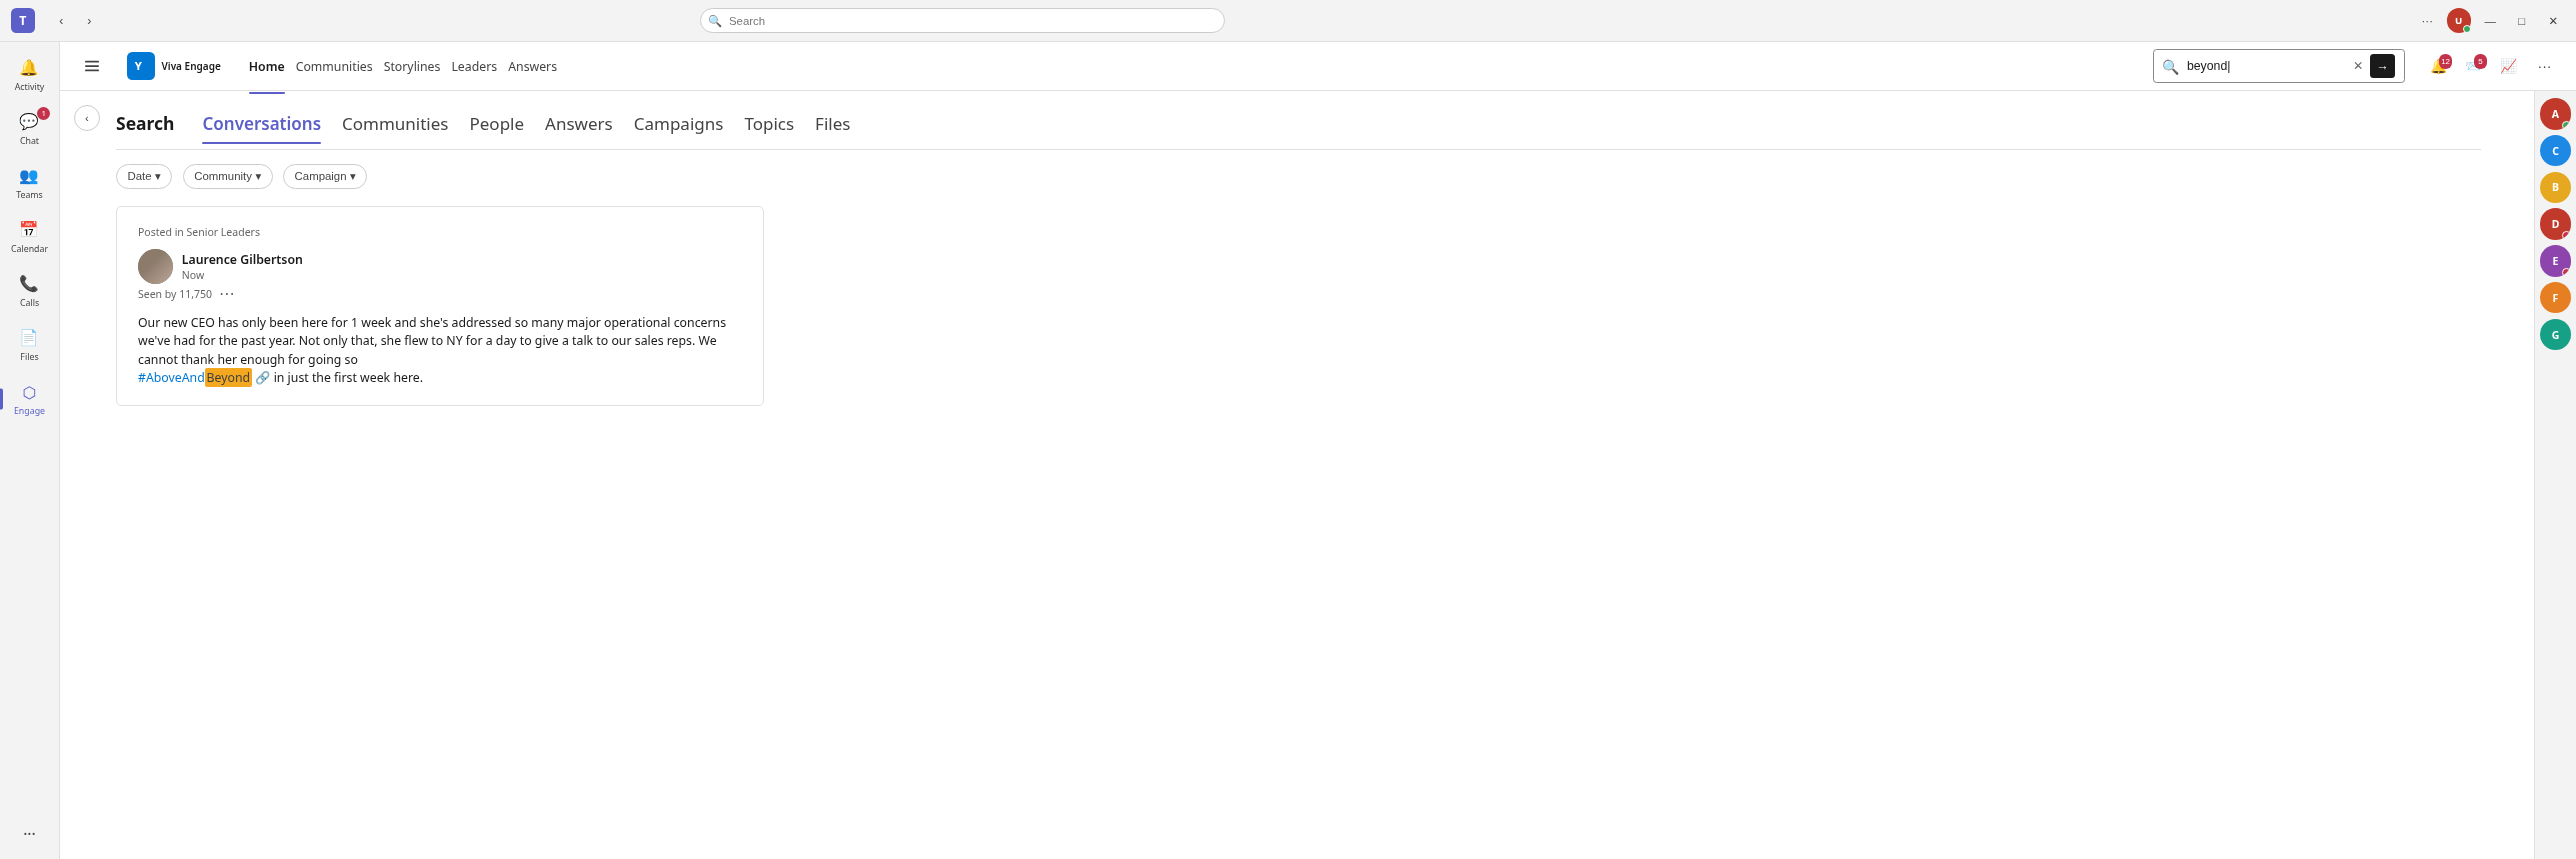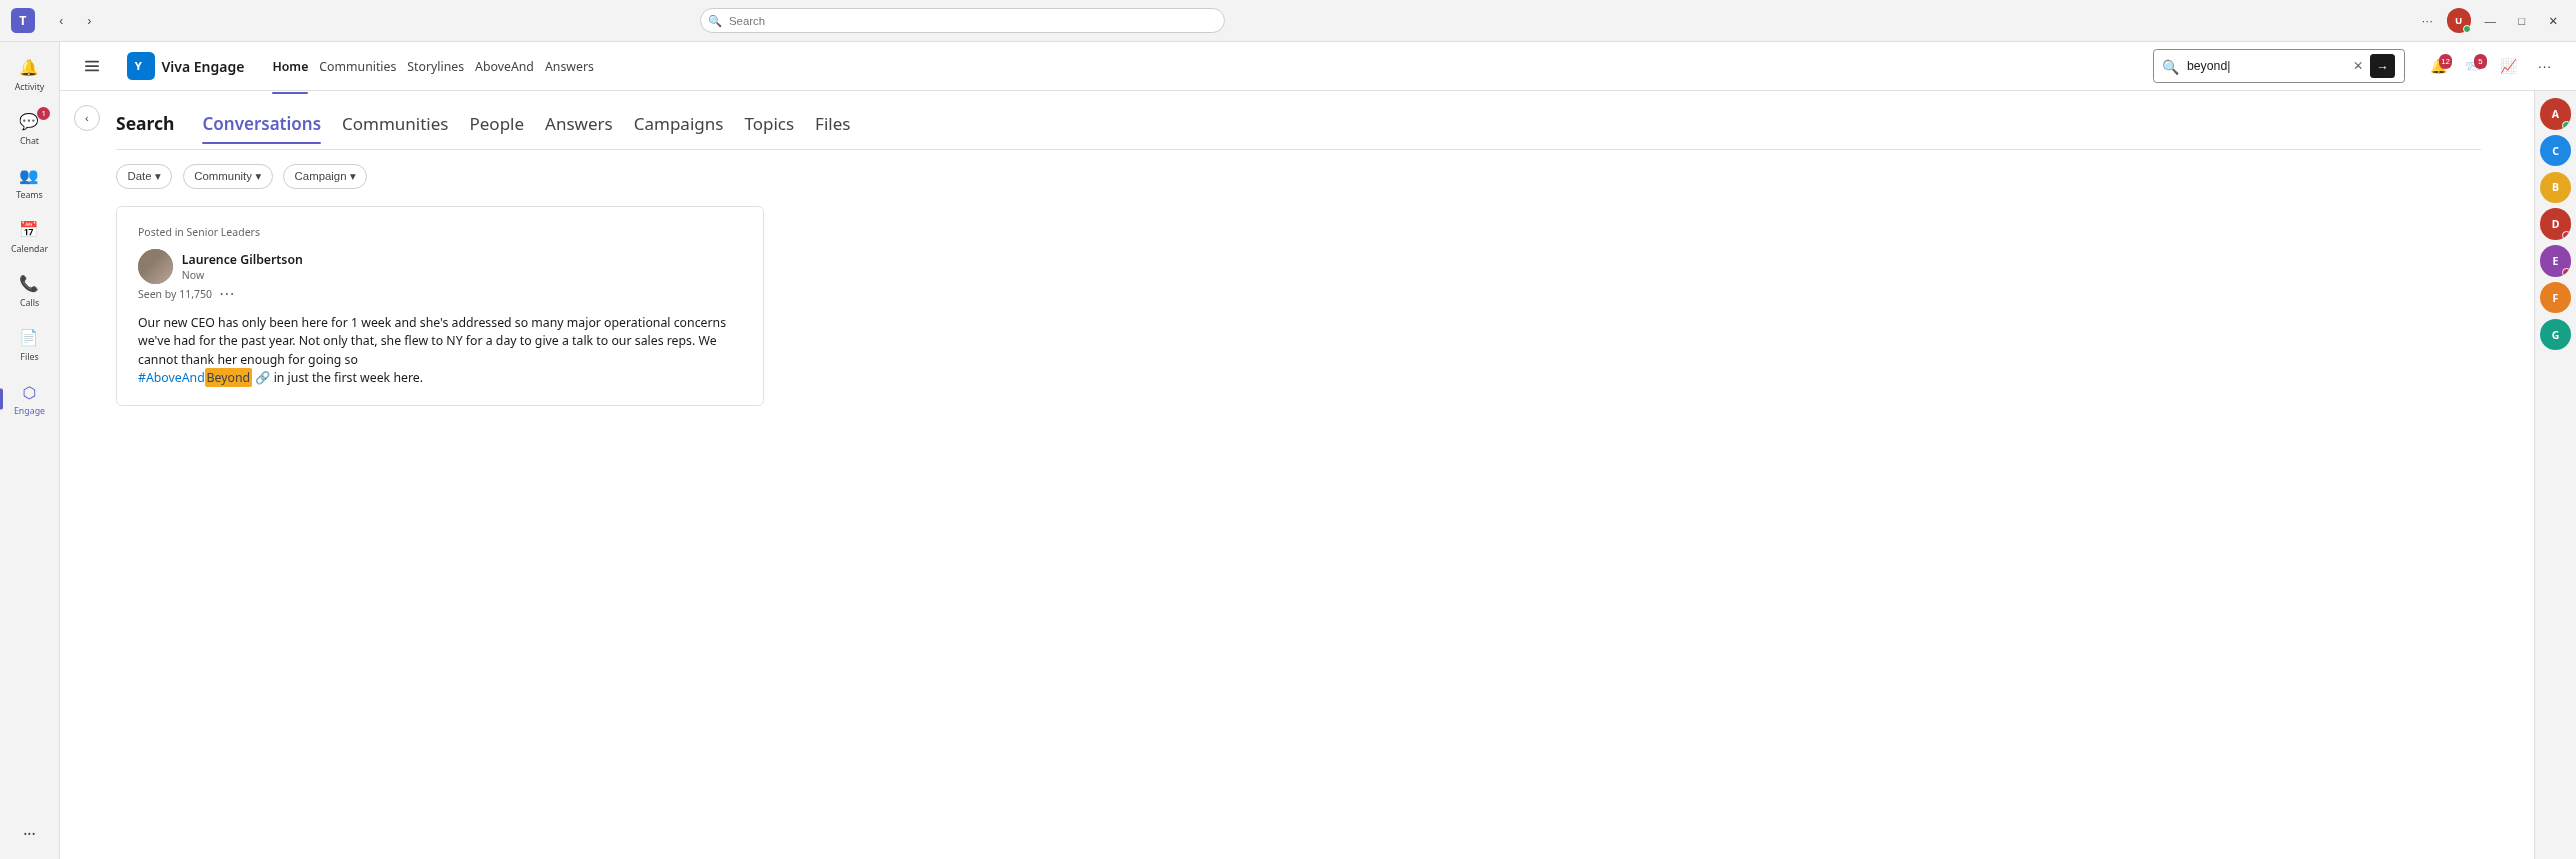--- a/index.html
+++ b/index.html
@@ -117,21 +117,21 @@
     }
     .ve-logo {
       display: flex; align-items: center; gap: 7px;
       margin-right: 7px;
     }
     .ve-logo-icon {
       width: 28px; height: 28px; background: #0078d4;
       border-radius: 5.3px; display: flex; align-items: center;
       justify-content: center; color: white; font-size: 14px;
     }
-    .ve-logo-text { font-size: 14px; font-weight: 600; color: #1a1a1a; }
+    .ve-logo-text { font-size: 10px; font-weight: 600; color: #1a1a1a; }
     .ve-nav-item {
       font-size: 12.3px; color: #444; cursor: pointer; padding: 3.5px 0;
       text-decoration: none; position: relative;
     }
     .ve-nav-item.active { color: #1a1a1a; font-weight: 600; }
     .ve-nav-item.active::after {
       content: ''; position: absolute; bottom: -15.7px; left: 0; right: 0;
       height: 1.8px; background: #5b5fc7; border-radius: 1.8px;
     }
     .ve-topnav-search {
@@ -340,21 +340,21 @@
               <rect width="20" height="20" rx="4" fill="#0078d4"></rect>
               <text x="3" y="15" font-size="13" fill="white" font-weight="bold">Y</text>
             </svg>
           </div>
           <span class="ve-logo-text">Viva Engage</span>
         </div>
         <nav style="display:flex;gap:11px;align-items:center;">
           <a class="ve-nav-item active">Home</a>
           <a class="ve-nav-item">Communities</a>
           <a class="ve-nav-item">Storylines</a>
-          <a class="ve-nav-item">AboveAnd</a>
+          <a class="ve-nav-item">Leaders</a>
           <a class="ve-nav-item">Answers</a>
         </nav>
 
         <div class="ve-topnav-search">
           <span>🔍</span>
           <input type="text" value="beyond|" placeholder="Search" style="">
           <button class="ve-search-clear">✕</button>
           <button class="ve-search-submit">→</button>
         </div>
 

